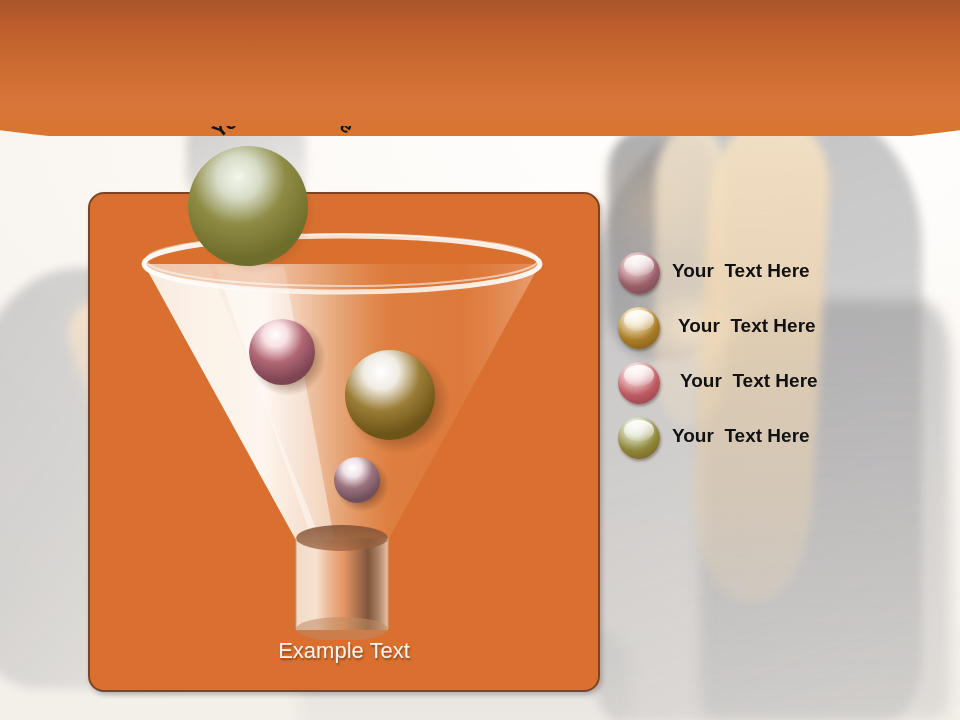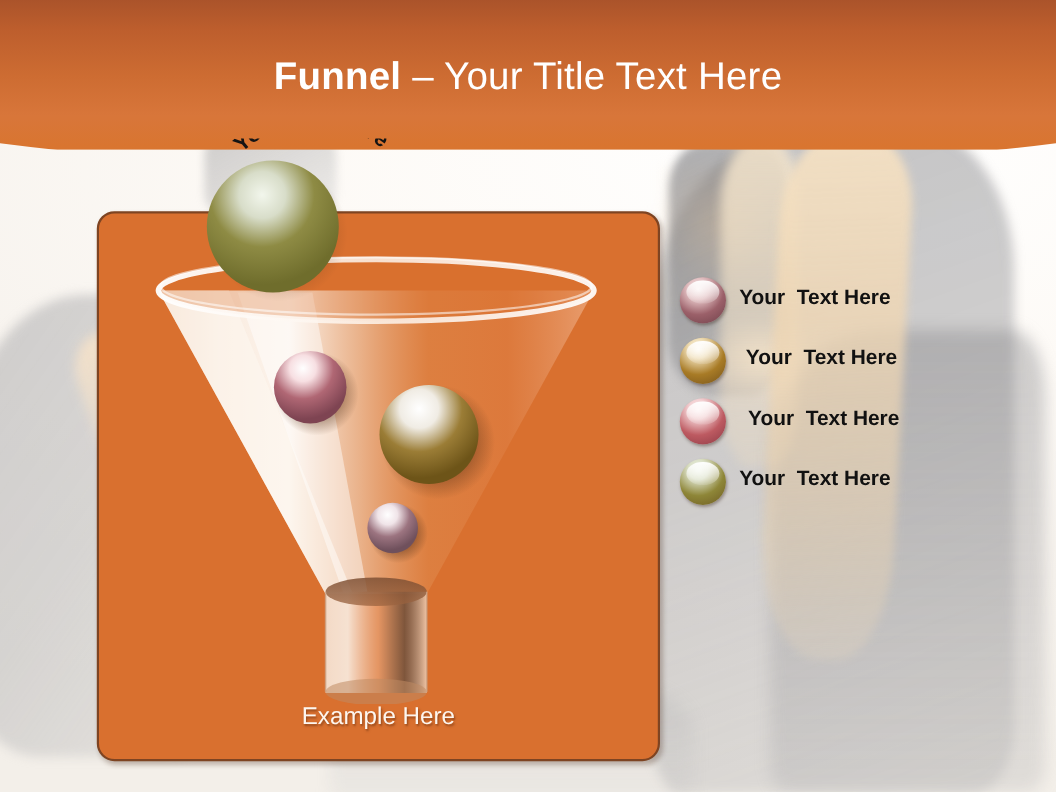--- a/index.html
+++ b/index.html
@@ -237,24 +237,23 @@
     <div class="bg-torso2"></div>
     <div class="bg-skin"></div>
     <div class="bg-glove"></div>
     <div class="bg-skin2"></div>
     <div class="bg-hair2"></div>
     <div class="bg-hair"></div>
     <div class="bg-dark-lower"></div>
   </div>
 
   <div class="header"></div>
-  <div class="header-title"><span class="bold">Funnel</span><span> – Your Title Text Here</span></div>
 
   <div class="panel">
-    <div class="panel-caption">Example Here</div>
+    <div class="panel-caption">Example Text</div>
   </div>
 
   <div class="funnel-wrap">
     <svg class="funnel-svg" width="508" height="500" viewBox="0 0 508 500">
       <defs>
         <linearGradient id="coneGrad" x1="0" y1="0" x2="1" y2="0">
           <stop offset="0%" stop-color="#f3ddcb" stop-opacity="0.95"></stop>
           <stop offset="14%" stop-color="#faeee3" stop-opacity="0.98"></stop>
           <stop offset="30%" stop-color="#fdf6ef" stop-opacity="0.98"></stop>
           <stop offset="46%" stop-color="#eec3a2" stop-opacity="0.80"></stop>

